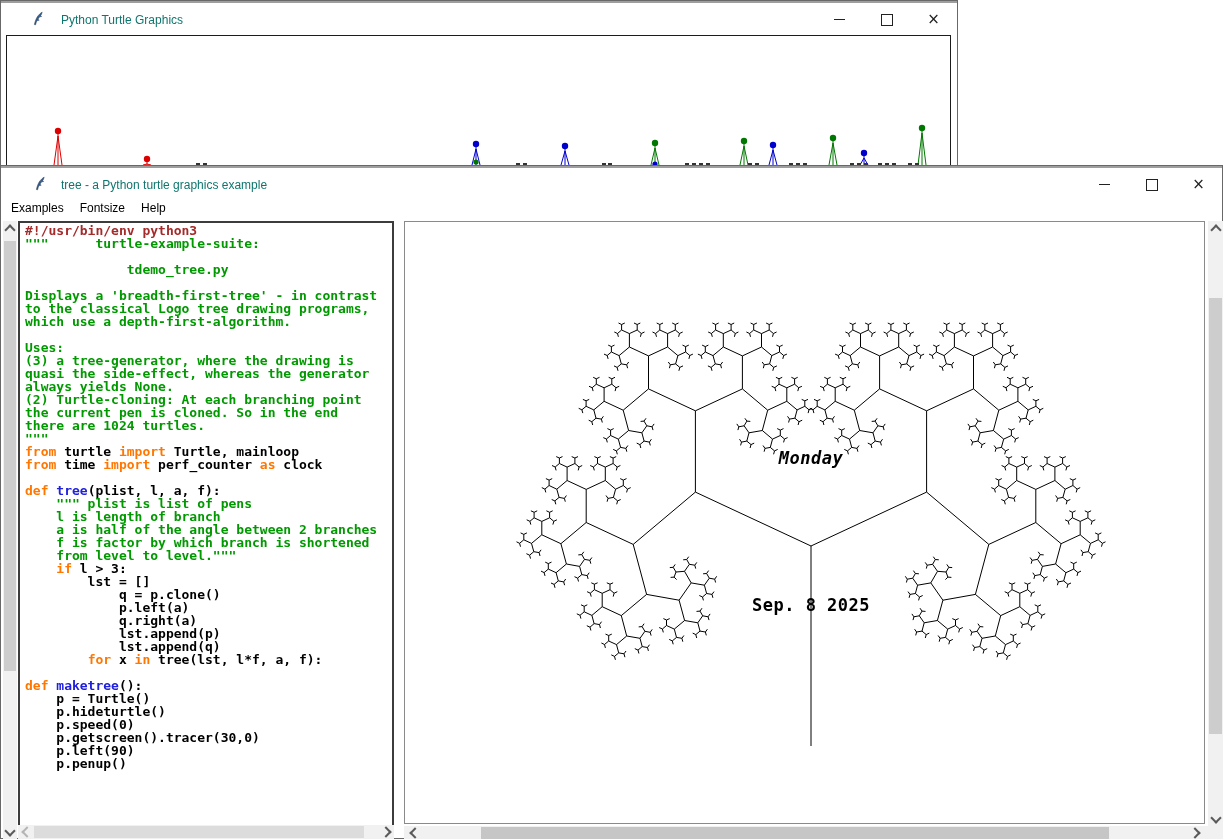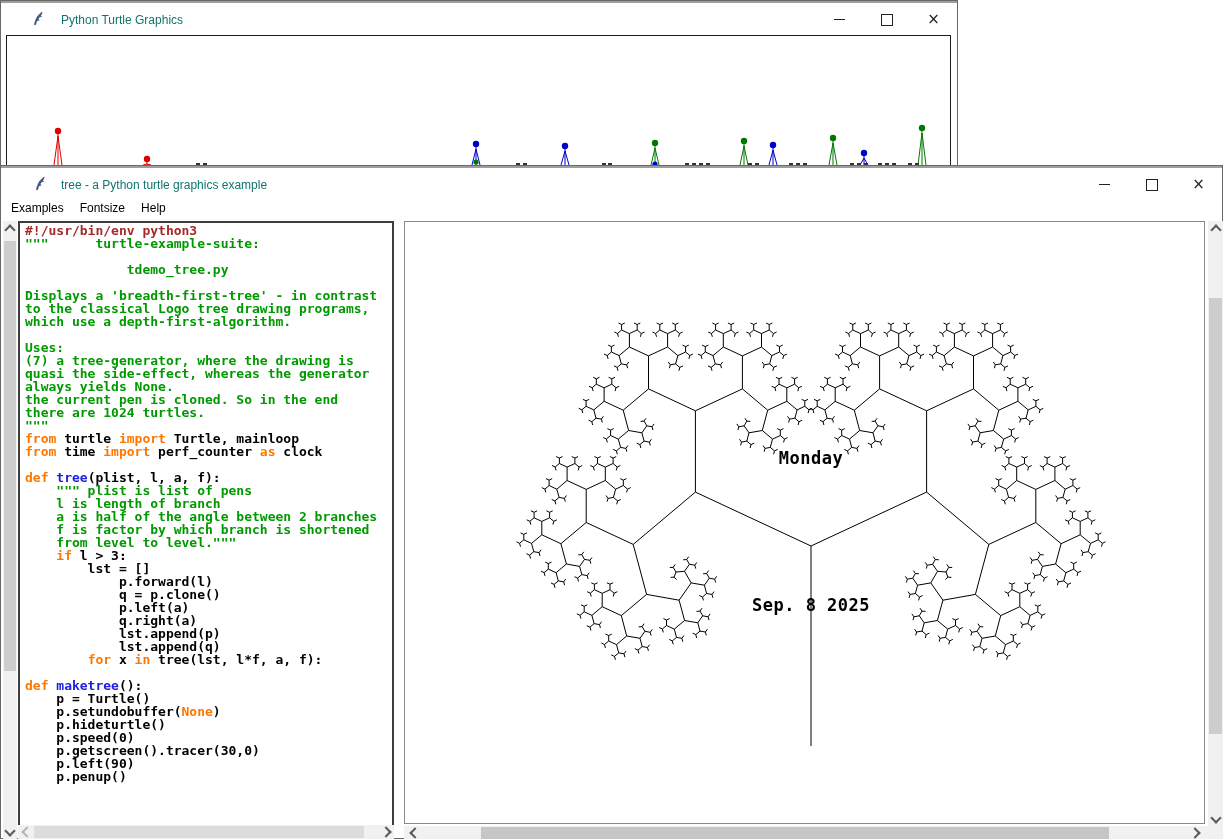--- a/index.html
+++ b/index.html
@@ -179,48 +179,47 @@
         <div class="code-line"><span class="tk-c">#!/usr/bin/env python3</span></div>
         <div class="code-line"><span class="tk-s">"""      turtle-example-suite:</span></div>
         <div class="code-line"> </div>
         <div class="code-line"><span class="tk-s">             tdemo_tree.py</span></div>
         <div class="code-line"> </div>
         <div class="code-line"><span class="tk-s">Displays a 'breadth-first-tree' - in contrast</span></div>
         <div class="code-line"><span class="tk-s">to the classical Logo tree drawing programs,</span></div>
         <div class="code-line"><span class="tk-s">which use a depth-first-algorithm.</span></div>
         <div class="code-line"> </div>
         <div class="code-line"><span class="tk-s">Uses:</span></div>
-        <div class="code-line"><span class="tk-s">(7) a tree-generator, where the drawing is</span></div>
+        <div class="code-line"><span class="tk-s">(3) a tree-generator, where the drawing is</span></div>
         <div class="code-line"><span class="tk-s">quasi the side-effect, whereas the generator</span></div>
         <div class="code-line"><span class="tk-s">always yields None.</span></div>
+        <div class="code-line"><span class="tk-s">(2) Turtle-cloning: At each branching point</span></div>
         <div class="code-line"><span class="tk-s">the current pen is cloned. So in the end</span></div>
         <div class="code-line"><span class="tk-s">there are 1024 turtles.</span></div>
         <div class="code-line"><span class="tk-s">"""</span></div>
         <div class="code-line"><span class="tk-k">from</span><span class="tk-p"> turtle </span><span class="tk-k">import</span><span class="tk-p"> Turtle, mainloop</span></div>
         <div class="code-line"><span class="tk-k">from</span><span class="tk-p"> time </span><span class="tk-k">import</span><span class="tk-p"> perf_counter </span><span class="tk-k">as</span><span class="tk-p"> clock</span></div>
         <div class="code-line"> </div>
         <div class="code-line"><span class="tk-k">def</span><span class="tk-p"> </span><span class="tk-d">tree</span><span class="tk-p">(plist, l, a, f):</span></div>
         <div class="code-line"><span class="tk-s">    """ plist is list of pens</span></div>
         <div class="code-line"><span class="tk-s">    l is length of branch</span></div>
         <div class="code-line"><span class="tk-s">    a is half of the angle between 2 branches</span></div>
         <div class="code-line"><span class="tk-s">    f is factor by which branch is shortened</span></div>
         <div class="code-line"><span class="tk-s">    from level to level."""</span></div>
         <div class="code-line"><span class="tk-p">    </span><span class="tk-k">if</span><span class="tk-p"> l &gt; 3:</span></div>
         <div class="code-line"><span class="tk-p">        lst = []</span></div>
-        <div class="code-line"><span class="tk-p">            p.forward(l)</span></div>
         <div class="code-line"><span class="tk-p">            q = p.clone()</span></div>
         <div class="code-line"><span class="tk-p">            p.left(a)</span></div>
         <div class="code-line"><span class="tk-p">            q.right(a)</span></div>
         <div class="code-line"><span class="tk-p">            lst.append(p)</span></div>
         <div class="code-line"><span class="tk-p">            lst.append(q)</span></div>
         <div class="code-line"><span class="tk-p">        </span><span class="tk-k">for</span><span class="tk-p"> x </span><span class="tk-k">in</span><span class="tk-p"> tree(lst, l*f, a, f):</span></div>
         <div class="code-line"> </div>
         <div class="code-line"><span class="tk-k">def</span><span class="tk-p"> </span><span class="tk-d">maketree</span><span class="tk-p">():</span></div>
         <div class="code-line"><span class="tk-p">    p = Turtle()</span></div>
-        <div class="code-line"><span class="tk-p">    p.setundobuffer(</span><span class="tk-k">None</span><span class="tk-p">)</span></div>
         <div class="code-line"><span class="tk-p">    p.hideturtle()</span></div>
         <div class="code-line"><span class="tk-p">    p.speed(0)</span></div>
         <div class="code-line"><span class="tk-p">    p.getscreen().tracer(30,0)</span></div>
         <div class="code-line"><span class="tk-p">    p.left(90)</span></div>
         <div class="code-line"><span class="tk-p">    p.penup()</span></div>
       </div>
   </div>
 
   <div class="sb" id="text-hbar">
     <div class="arr" style="left:0;top:0;width:14px;height:14px">
@@ -232,21 +231,21 @@
       </div>
   </div>
 
   <div class="sash"></div>
 
   <div id="canvas-panel">
     <div id="turtle-canvas">
       <svg width="799" height="601" viewBox="0 0 799 601">
           <path d="M406.0 524.0L406.0 324.0M406.0 324.0L290.4 270.1M290.4 270.1L228.2 322.4M228.2 322.4L241.6 372.4M241.6 372.4L274.1 378.2M274.1 378.2L286.2 360.9M286.2 360.9L279.5 349.3M279.5 349.3L271.0 350.0M271.0 350.0L269.1 355.1M269.1 355.1L271.6 357.6M269.1 355.1L265.6 355.4M271.0 350.0L268.2 345.3M268.2 345.3L264.8 345.6M268.2 345.3L270.2 342.4M279.5 349.3L284.4 342.3M284.4 342.3L281.7 337.5M281.7 337.5L278.2 337.8M281.7 337.5L283.7 334.7M284.4 342.3L289.8 343.2M289.8 343.2L291.8 340.4M289.8 343.2L290.7 346.6M286.2 360.9L299.4 363.2M299.4 363.2L304.3 356.2M304.3 356.2L301.6 351.5M301.6 351.5L298.1 351.8M301.6 351.5L303.6 348.6M304.3 356.2L309.7 357.2M309.7 357.2L311.7 354.3M309.7 357.2L310.6 360.5M299.4 363.2L301.6 371.5M301.6 371.5L307.0 372.4M307.0 372.4L309.0 369.6M307.0 372.4L307.9 375.8M301.6 371.5L297.5 375.0M297.5 375.0L298.4 378.4M297.5 375.0L294.3 373.5M274.1 378.2L279.6 398.5M279.6 398.5L292.8 400.8M292.8 400.8L297.7 393.8M297.7 393.8L295.0 389.1M295.0 389.1L291.5 389.4M295.0 389.1L297.0 386.2M297.7 393.8L303.1 394.8M303.1 394.8L305.1 391.9M303.1 394.8L304.0 398.1M292.8 400.8L295.0 409.1M295.0 409.1L300.4 410.0M300.4 410.0L302.4 407.2M300.4 410.0L301.3 413.4M295.0 409.1L290.8 412.6M290.8 412.6L291.7 416.0M290.8 412.6L287.7 411.1M279.6 398.5L269.3 407.1M269.3 407.1L271.5 415.4M271.5 415.4L276.9 416.3M276.9 416.3L278.9 413.5M276.9 416.3L277.8 419.7M271.5 415.4L267.3 418.9M267.3 418.9L268.2 422.3M267.3 418.9L264.2 417.4M269.3 407.1L261.5 403.5M261.5 403.5L257.4 407.0M257.4 407.0L258.3 410.4M257.4 407.0L254.2 405.5M261.5 403.5L261.5 398.0M261.5 398.0L258.4 396.6M261.5 398.0L264.7 396.6M241.6 372.4L216.3 393.6M216.3 393.6L221.7 414.0M221.7 414.0L235.0 416.3M235.0 416.3L239.9 409.3M239.9 409.3L237.1 404.6M237.1 404.6L233.7 404.9M237.1 404.6L239.1 401.7M239.9 409.3L245.2 410.3M245.2 410.3L247.2 407.4M245.2 410.3L246.1 413.6M235.0 416.3L237.2 424.6M237.2 424.6L242.5 425.5M242.5 425.5L244.5 422.7M242.5 425.5L243.4 428.9M237.2 424.6L233.0 428.1M233.0 428.1L233.9 431.5M233.0 428.1L229.8 426.6M221.7 414.0L211.5 422.6M211.5 422.6L213.7 430.9M213.7 430.9L219.0 431.8M219.0 431.8L221.0 429.0M219.0 431.8L219.9 435.2M213.7 430.9L209.5 434.4M209.5 434.4L210.4 437.8M209.5 434.4L206.3 432.9M211.5 422.6L203.7 419.0M203.7 419.0L199.5 422.5M199.5 422.5L200.4 425.9M199.5 422.5L196.4 421.0M203.7 419.0L203.7 413.5M203.7 413.5L200.5 412.1M203.7 413.5L206.8 412.1M216.3 393.6L197.2 384.7M197.2 384.7L186.9 393.4M186.9 393.4L189.1 401.6M189.1 401.6L194.5 402.6M194.5 402.6L196.5 399.7M194.5 402.6L195.4 406.0M189.1 401.6L185.0 405.2M185.0 405.2L185.9 408.5M185.0 405.2L181.8 403.7M186.9 393.4L179.2 389.8M179.2 389.8L175.0 393.3M175.0 393.3L175.9 396.6M175.0 393.3L171.8 391.8M179.2 389.8L179.2 384.3M179.2 384.3L176.0 382.8M179.2 384.3L182.3 382.8M197.2 384.7L197.2 371.3M197.2 371.3L189.4 367.7M189.4 367.7L185.3 371.2M185.3 371.2L186.2 374.6M185.3 371.2L182.1 369.7M189.4 367.7L189.4 362.2M189.4 362.2L186.3 360.8M189.4 362.2L192.6 360.8M197.2 371.3L205.0 367.7M205.0 367.7L205.0 362.2M205.0 362.2L201.8 360.8M205.0 362.2L208.1 360.8M205.0 367.7L209.1 371.2M209.1 371.2L212.3 369.7M209.1 371.2L208.2 374.6M228.2 322.4L181.2 300.5M181.2 300.5L155.9 321.7M155.9 321.7L161.4 342.0M161.4 342.0L174.6 344.4M174.6 344.4L179.5 337.4M179.5 337.4L176.8 332.6M176.8 332.6L173.3 332.9M176.8 332.6L178.8 329.8M179.5 337.4L184.9 338.3M184.9 338.3L186.9 335.5M184.9 338.3L185.8 341.7M174.6 344.4L176.8 352.6M176.8 352.6L182.2 353.6M182.2 353.6L184.2 350.7M182.2 353.6L183.1 356.9M176.8 352.6L172.6 356.1M172.6 356.1L173.5 359.5M172.6 356.1L169.5 354.7M161.4 342.0L151.1 350.7M151.1 350.7L153.3 358.9M153.3 358.9L158.7 359.9M158.7 359.9L160.7 357.0M158.7 359.9L159.6 363.2M153.3 358.9L149.1 362.4M149.1 362.4L150.0 365.8M149.1 362.4L146.0 361.0M151.1 350.7L143.3 347.1M143.3 347.1L139.1 350.6M139.1 350.6L140.0 353.9M139.1 350.6L136.0 349.1M143.3 347.1L143.3 341.6M143.3 341.6L140.2 340.1M143.3 341.6L146.5 340.1M155.9 321.7L136.8 312.8M136.8 312.8L126.5 321.4M126.5 321.4L128.8 329.7M128.8 329.7L134.1 330.6M134.1 330.6L136.1 327.8M134.1 330.6L135.0 334.0M128.8 329.7L124.6 333.2M124.6 333.2L125.5 336.6M124.6 333.2L121.4 331.7M126.5 321.4L118.8 317.8M118.8 317.8L114.6 321.3M114.6 321.3L115.5 324.7M114.6 321.3L111.5 319.8M118.8 317.8L118.8 312.4M118.8 312.4L115.6 310.9M118.8 312.4L121.9 310.9M136.8 312.8L136.8 299.4M136.8 299.4L129.1 295.8M129.1 295.8L124.9 299.3M124.9 299.3L125.8 302.6M124.9 299.3L121.7 297.8M129.1 295.8L129.1 290.3M129.1 290.3L125.9 288.8M129.1 290.3L132.2 288.8M136.8 299.4L144.6 295.8M144.6 295.8L144.6 290.3M144.6 290.3L141.4 288.8M144.6 290.3L147.7 288.8M144.6 295.8L148.8 299.3M148.8 299.3L151.9 297.8M148.8 299.3L147.9 302.6M181.2 300.5L181.2 267.4M181.2 267.4L162.1 258.5M162.1 258.5L151.8 267.2M151.8 267.2L154.1 275.4M154.1 275.4L159.4 276.4M159.4 276.4L161.4 273.5M159.4 276.4L160.3 279.7M154.1 275.4L149.9 278.9M149.9 278.9L150.8 282.3M149.9 278.9L146.7 277.5M151.8 267.2L144.1 263.5M144.1 263.5L139.9 267.1M139.9 267.1L140.8 270.4M139.9 267.1L136.8 265.6M144.1 263.5L144.1 258.1M144.1 258.1L140.9 256.6M144.1 258.1L147.2 256.6M162.1 258.5L162.1 245.1M162.1 245.1L154.4 241.5M154.4 241.5L150.2 245.0M150.2 245.0L151.1 248.4M150.2 245.0L147.0 243.5M154.4 241.5L154.4 236.0M154.4 236.0L151.2 234.6M154.4 236.0L157.5 234.6M162.1 245.1L169.9 241.5M169.9 241.5L169.9 236.0M169.9 236.0L166.7 234.6M169.9 236.0L173.0 234.6M169.9 241.5L174.1 245.0M174.1 245.0L177.2 243.5M174.1 245.0L173.2 248.4M181.2 267.4L200.3 258.5M200.3 258.5L200.3 245.1M200.3 245.1L192.5 241.5M192.5 241.5L188.4 245.0M188.4 245.0L189.3 248.4M188.4 245.0L185.2 243.5M192.5 241.5L192.5 236.0M192.5 236.0L189.4 234.6M192.5 236.0L195.7 234.6M200.3 245.1L208.1 241.5M208.1 241.5L208.1 236.0M208.1 236.0L204.9 234.6M208.1 236.0L211.2 234.6M208.1 241.5L212.2 245.0M212.2 245.0L215.4 243.5M212.2 245.0L211.3 248.4M200.3 258.5L210.6 267.2M210.6 267.2L218.3 263.5M218.3 263.5L218.3 258.1M218.3 258.1L215.2 256.6M218.3 258.1L221.5 256.6M218.3 263.5L222.5 267.1M222.5 267.1L225.7 265.6M222.5 267.1L221.6 270.4M210.6 267.2L208.4 275.4M208.4 275.4L212.6 278.9M212.6 278.9L215.7 277.5M212.6 278.9L211.7 282.3M208.4 275.4L203.0 276.4M203.0 276.4L202.1 279.7M203.0 276.4L201.0 273.5M290.4 270.1L290.4 188.8M290.4 188.8L243.5 166.9M243.5 166.9L218.2 188.2M218.2 188.2L223.6 208.5M223.6 208.5L236.9 210.8M236.9 210.8L241.8 203.8M241.8 203.8L239.0 199.1M239.0 199.1L235.6 199.4M239.0 199.1L241.0 196.3M241.8 203.8L247.1 204.8M247.1 204.8L249.1 201.9M247.1 204.8L248.0 208.1M236.9 210.8L239.1 219.1M239.1 219.1L244.4 220.1M244.4 220.1L246.4 217.2M244.4 220.1L245.3 223.4M239.1 219.1L234.9 222.6M234.9 222.6L235.8 226.0M234.9 222.6L231.7 221.1M223.6 208.5L213.3 217.1M213.3 217.1L215.6 225.4M215.6 225.4L220.9 226.4M220.9 226.4L222.9 223.5M220.9 226.4L221.8 229.7M215.6 225.4L211.4 228.9M211.4 228.9L212.3 232.3M211.4 228.9L208.2 227.4M213.3 217.1L205.6 213.5M205.6 213.5L201.4 217.0M201.4 217.0L202.3 220.4M201.4 217.0L198.3 215.6M205.6 213.5L205.6 208.1M205.6 208.1L202.4 206.6M205.6 208.1L208.7 206.6M218.2 188.2L199.1 179.3M199.1 179.3L188.8 187.9M188.8 187.9L191.0 196.2M191.0 196.2L196.4 197.1M196.4 197.1L198.4 194.3M196.4 197.1L197.3 200.5M191.0 196.2L186.8 199.7M186.8 199.7L187.7 203.0M186.8 199.7L183.7 198.2M188.8 187.9L181.1 184.3M181.1 184.3L176.9 187.8M176.9 187.8L177.8 191.1M176.9 187.8L173.7 186.3M181.1 184.3L181.1 178.8M181.1 178.8L177.9 177.4M181.1 178.8L184.2 177.4M199.1 179.3L199.1 165.8M199.1 165.8L191.3 162.2M191.3 162.2L187.2 165.7M187.2 165.7L188.1 169.1M187.2 165.7L184.0 164.3M191.3 162.2L191.3 156.8M191.3 156.8L188.2 155.3M191.3 156.8L194.5 155.3M199.1 165.8L206.8 162.2M206.8 162.2L206.8 156.8M206.8 156.8L203.7 155.3M206.8 156.8L210.0 155.3M206.8 162.2L211.0 165.7M211.0 165.7L214.2 164.3M211.0 165.7L210.1 169.1M243.5 166.9L243.5 133.9M243.5 133.9L224.4 125.0M224.4 125.0L214.1 133.6M214.1 133.6L216.3 141.9M216.3 141.9L221.7 142.8M221.7 142.8L223.7 140.0M221.7 142.8L222.6 146.2M216.3 141.9L212.1 145.4M212.1 145.4L213.0 148.8M212.1 145.4L209.0 143.9M214.1 133.6L206.4 130.0M206.4 130.0L202.2 133.5M202.2 133.5L203.1 136.9M202.2 133.5L199.0 132.1M206.4 130.0L206.4 124.6M206.4 124.6L203.2 123.1M206.4 124.6L209.5 123.1M224.4 125.0L224.4 111.6M224.4 111.6L216.6 108.0M216.6 108.0L212.5 111.5M212.5 111.5L213.4 114.8M212.5 111.5L209.3 110.0M216.6 108.0L216.6 102.5M216.6 102.5L213.5 101.0M216.6 102.5L219.8 101.0M224.4 111.6L232.2 108.0M232.2 108.0L232.2 102.5M232.2 102.5L229.0 101.0M232.2 102.5L235.3 101.0M232.2 108.0L236.3 111.5M236.3 111.5L239.5 110.0M236.3 111.5L235.4 114.8M243.5 133.9L262.6 125.0M262.6 125.0L262.6 111.6M262.6 111.6L254.8 108.0M254.8 108.0L250.6 111.5M250.6 111.5L251.5 114.8M250.6 111.5L247.5 110.0M254.8 108.0L254.8 102.5M254.8 102.5L251.7 101.0M254.8 102.5L258.0 101.0M262.6 111.6L270.3 108.0M270.3 108.0L270.3 102.5M270.3 102.5L267.2 101.0M270.3 102.5L273.5 101.0M270.3 108.0L274.5 111.5M274.5 111.5L277.7 110.0M274.5 111.5L273.6 114.8M262.6 125.0L272.9 133.6M272.9 133.6L280.6 130.0M280.6 130.0L280.6 124.6M280.6 124.6L277.5 123.1M280.6 124.6L283.8 123.1M280.6 130.0L284.8 133.5M284.8 133.5L287.9 132.1M284.8 133.5L283.9 136.9M272.9 133.6L270.6 141.9M270.6 141.9L274.8 145.4M274.8 145.4L278.0 143.9M274.8 145.4L273.9 148.8M270.6 141.9L265.3 142.8M265.3 142.8L264.4 146.2M265.3 142.8L263.3 140.0M290.4 188.8L337.4 166.9M337.4 166.9L337.4 133.9M337.4 133.9L318.3 125.0M318.3 125.0L308.0 133.6M308.0 133.6L310.3 141.9M310.3 141.9L315.6 142.8M315.6 142.8L317.6 140.0M315.6 142.8L316.5 146.2M310.3 141.9L306.1 145.4M306.1 145.4L307.0 148.8M306.1 145.4L302.9 143.9M308.0 133.6L300.3 130.0M300.3 130.0L296.1 133.5M296.1 133.5L297.0 136.9M296.1 133.5L292.9 132.1M300.3 130.0L300.3 124.6M300.3 124.6L297.1 123.1M300.3 124.6L303.4 123.1M318.3 125.0L318.3 111.6M318.3 111.6L310.6 108.0M310.6 108.0L306.4 111.5M306.4 111.5L307.3 114.8M306.4 111.5L303.2 110.0M310.6 108.0L310.6 102.5M310.6 102.5L307.4 101.0M310.6 102.5L313.7 101.0M318.3 111.6L326.1 108.0M326.1 108.0L326.1 102.5M326.1 102.5L322.9 101.0M326.1 102.5L329.2 101.0M326.1 108.0L330.3 111.5M330.3 111.5L333.4 110.0M330.3 111.5L329.4 114.8M337.4 133.9L356.5 125.0M356.5 125.0L356.5 111.6M356.5 111.6L348.7 108.0M348.7 108.0L344.6 111.5M344.6 111.5L345.5 114.8M344.6 111.5L341.4 110.0M348.7 108.0L348.7 102.5M348.7 102.5L345.6 101.0M348.7 102.5L351.9 101.0M356.5 111.6L364.2 108.0M364.2 108.0L364.2 102.5M364.2 102.5L361.1 101.0M364.2 102.5L367.4 101.0M364.2 108.0L368.4 111.5M368.4 111.5L371.6 110.0M368.4 111.5L367.5 114.8M356.5 125.0L366.8 133.6M366.8 133.6L374.5 130.0M374.5 130.0L374.5 124.6M374.5 124.6L371.4 123.1M374.5 124.6L377.7 123.1M374.5 130.0L378.7 133.5M378.7 133.5L381.9 132.1M378.7 133.5L377.8 136.9M366.8 133.6L364.6 141.9M364.6 141.9L368.7 145.4M368.7 145.4L371.9 143.9M368.7 145.4L367.8 148.8M364.6 141.9L359.2 142.8M359.2 142.8L358.3 146.2M359.2 142.8L357.2 140.0M337.4 166.9L362.7 188.2M362.7 188.2L381.8 179.3M381.8 179.3L381.8 165.8M381.8 165.8L374.0 162.2M374.0 162.2L369.9 165.7M369.9 165.7L370.8 169.1M369.9 165.7L366.7 164.3M374.0 162.2L374.0 156.8M374.0 156.8L370.9 155.3M374.0 156.8L377.2 155.3M381.8 165.8L389.6 162.2M389.6 162.2L389.6 156.8M389.6 156.8L386.4 155.3M389.6 156.8L392.7 155.3M389.6 162.2L393.7 165.7M393.7 165.7L396.9 164.3M393.7 165.7L392.8 169.1M381.8 179.3L392.1 187.9M392.1 187.9L399.8 184.3M399.8 184.3L399.8 178.8M399.8 178.8L396.7 177.4M399.8 178.8L403.0 177.4M399.8 184.3L404.0 187.8M404.0 187.8L407.2 186.3M404.0 187.8L403.1 191.1M392.1 187.9L389.9 196.2M389.9 196.2L394.0 199.7M394.0 199.7L397.2 198.2M394.0 199.7L393.1 203.0M389.9 196.2L384.5 197.1M384.5 197.1L383.6 200.5M384.5 197.1L382.5 194.3M362.7 188.2L357.3 208.5M357.3 208.5L367.5 217.1M367.5 217.1L375.3 213.5M375.3 213.5L375.3 208.1M375.3 208.1L372.2 206.6M375.3 208.1L378.5 206.6M375.3 213.5L379.5 217.0M379.5 217.0L382.6 215.6M379.5 217.0L378.6 220.4M367.5 217.1L365.3 225.4M365.3 225.4L369.5 228.9M369.5 228.9L372.7 227.4M369.5 228.9L368.6 232.3M365.3 225.4L360.0 226.4M360.0 226.4L359.1 229.7M360.0 226.4L358.0 223.5M357.3 208.5L344.0 210.8M344.0 210.8L341.8 219.1M341.8 219.1L346.0 222.6M346.0 222.6L349.2 221.1M346.0 222.6L345.1 226.0M341.8 219.1L336.5 220.1M336.5 220.1L335.6 223.4M336.5 220.1L334.5 217.2M344.0 210.8L339.1 203.8M339.1 203.8L333.8 204.8M333.8 204.8L332.9 208.1M333.8 204.8L331.8 201.9M339.1 203.8L341.9 199.1M341.9 199.1L339.9 196.3M341.9 199.1L345.3 199.4M406.0 324.0L521.6 270.1M521.6 270.1L521.6 188.8M521.6 188.8L474.6 166.9M474.6 166.9L449.3 188.2M449.3 188.2L454.7 208.5M454.7 208.5L468.0 210.8M468.0 210.8L472.9 203.8M472.9 203.8L470.1 199.1M470.1 199.1L466.7 199.4M470.1 199.1L472.1 196.3M472.9 203.8L478.2 204.8M478.2 204.8L480.2 201.9M478.2 204.8L479.1 208.1M468.0 210.8L470.2 219.1M470.2 219.1L475.5 220.1M475.5 220.1L477.5 217.2M475.5 220.1L476.4 223.4M470.2 219.1L466.0 222.6M466.0 222.6L466.9 226.0M466.0 222.6L462.8 221.1M454.7 208.5L444.5 217.1M444.5 217.1L446.7 225.4M446.7 225.4L452.0 226.4M452.0 226.4L454.0 223.5M452.0 226.4L452.9 229.7M446.7 225.4L442.5 228.9M442.5 228.9L443.4 232.3M442.5 228.9L439.3 227.4M444.5 217.1L436.7 213.5M436.7 213.5L432.5 217.0M432.5 217.0L433.4 220.4M432.5 217.0L429.4 215.6M436.7 213.5L436.7 208.1M436.7 208.1L433.5 206.6M436.7 208.1L439.8 206.6M449.3 188.2L430.2 179.3M430.2 179.3L419.9 187.9M419.9 187.9L422.1 196.2M422.1 196.2L427.5 197.1M427.5 197.1L429.5 194.3M427.5 197.1L428.4 200.5M422.1 196.2L418.0 199.7M418.0 199.7L418.9 203.0M418.0 199.7L414.8 198.2M419.9 187.9L412.2 184.3M412.2 184.3L408.0 187.8M408.0 187.8L408.9 191.1M408.0 187.8L404.8 186.3M412.2 184.3L412.2 178.8M412.2 178.8L409.0 177.4M412.2 178.8L415.3 177.4M430.2 179.3L430.2 165.8M430.2 165.8L422.4 162.2M422.4 162.2L418.3 165.7M418.3 165.7L419.2 169.1M418.3 165.7L415.1 164.3M422.4 162.2L422.4 156.8M422.4 156.8L419.3 155.3M422.4 156.8L425.6 155.3M430.2 165.8L438.0 162.2M438.0 162.2L438.0 156.8M438.0 156.8L434.8 155.3M438.0 156.8L441.1 155.3M438.0 162.2L442.1 165.7M442.1 165.7L445.3 164.3M442.1 165.7L441.2 169.1M474.6 166.9L474.6 133.9M474.6 133.9L455.5 125.0M455.5 125.0L445.2 133.6M445.2 133.6L447.4 141.9M447.4 141.9L452.8 142.8M452.8 142.8L454.8 140.0M452.8 142.8L453.7 146.2M447.4 141.9L443.3 145.4M443.3 145.4L444.2 148.8M443.3 145.4L440.1 143.9M445.2 133.6L437.5 130.0M437.5 130.0L433.3 133.5M433.3 133.5L434.2 136.9M433.3 133.5L430.1 132.1M437.5 130.0L437.5 124.6M437.5 124.6L434.3 123.1M437.5 124.6L440.6 123.1M455.5 125.0L455.5 111.6M455.5 111.6L447.8 108.0M447.8 108.0L443.6 111.5M443.6 111.5L444.5 114.8M443.6 111.5L440.4 110.0M447.8 108.0L447.8 102.5M447.8 102.5L444.6 101.0M447.8 102.5L450.9 101.0M455.5 111.6L463.3 108.0M463.3 108.0L463.3 102.5M463.3 102.5L460.1 101.0M463.3 102.5L466.4 101.0M463.3 108.0L467.4 111.5M467.4 111.5L470.6 110.0M467.4 111.5L466.5 114.8M474.6 133.9L493.7 125.0M493.7 125.0L493.7 111.6M493.7 111.6L485.9 108.0M485.9 108.0L481.7 111.5M481.7 111.5L482.6 114.8M481.7 111.5L478.6 110.0M485.9 108.0L485.9 102.5M485.9 102.5L482.8 101.0M485.9 102.5L489.1 101.0M493.7 111.6L501.4 108.0M501.4 108.0L501.4 102.5M501.4 102.5L498.3 101.0M501.4 102.5L504.6 101.0M501.4 108.0L505.6 111.5M505.6 111.5L508.8 110.0M505.6 111.5L504.7 114.8M493.7 125.0L504.0 133.6M504.0 133.6L511.7 130.0M511.7 130.0L511.7 124.6M511.7 124.6L508.6 123.1M511.7 124.6L514.9 123.1M511.7 130.0L515.9 133.5M515.9 133.5L519.1 132.1M515.9 133.5L515.0 136.9M504.0 133.6L501.7 141.9M501.7 141.9L505.9 145.4M505.9 145.4L509.1 143.9M505.9 145.4L505.0 148.8M501.7 141.9L496.4 142.8M496.4 142.8L495.5 146.2M496.4 142.8L494.4 140.0M521.6 188.8L568.5 166.9M568.5 166.9L568.5 133.9M568.5 133.9L549.4 125.0M549.4 125.0L539.1 133.6M539.1 133.6L541.4 141.9M541.4 141.9L546.7 142.8M546.7 142.8L548.7 140.0M546.7 142.8L547.6 146.2M541.4 141.9L537.2 145.4M537.2 145.4L538.1 148.8M537.2 145.4L534.0 143.9M539.1 133.6L531.4 130.0M531.4 130.0L527.2 133.5M527.2 133.5L528.1 136.9M527.2 133.5L524.1 132.1M531.4 130.0L531.4 124.6M531.4 124.6L528.2 123.1M531.4 124.6L534.5 123.1M549.4 125.0L549.4 111.6M549.4 111.6L541.7 108.0M541.7 108.0L537.5 111.5M537.5 111.5L538.4 114.8M537.5 111.5L534.3 110.0M541.7 108.0L541.7 102.5M541.7 102.5L538.5 101.0M541.7 102.5L544.8 101.0M549.4 111.6L557.2 108.0M557.2 108.0L557.2 102.5M557.2 102.5L554.0 101.0M557.2 102.5L560.3 101.0M557.2 108.0L561.4 111.5M561.4 111.5L564.5 110.0M561.4 111.5L560.5 114.8M568.5 133.9L587.6 125.0M587.6 125.0L587.6 111.6M587.6 111.6L579.8 108.0M579.8 108.0L575.7 111.5M575.7 111.5L576.6 114.8M575.7 111.5L572.5 110.0M579.8 108.0L579.8 102.5M579.8 102.5L576.7 101.0M579.8 102.5L583.0 101.0M587.6 111.6L595.4 108.0M595.4 108.0L595.4 102.5M595.4 102.5L592.2 101.0M595.4 102.5L598.5 101.0M595.4 108.0L599.5 111.5M599.5 111.5L602.7 110.0M599.5 111.5L598.6 114.8M587.6 125.0L597.9 133.6M597.9 133.6L605.6 130.0M605.6 130.0L605.6 124.6M605.6 124.6L602.5 123.1M605.6 124.6L608.8 123.1M605.6 130.0L609.8 133.5M609.8 133.5L613.0 132.1M609.8 133.5L608.9 136.9M597.9 133.6L595.7 141.9M595.7 141.9L599.9 145.4M599.9 145.4L603.0 143.9M599.9 145.4L599.0 148.8M595.7 141.9L590.3 142.8M590.3 142.8L589.4 146.2M590.3 142.8L588.3 140.0M568.5 166.9L593.8 188.2M593.8 188.2L612.9 179.3M612.9 179.3L612.9 165.8M612.9 165.8L605.2 162.2M605.2 162.2L601.0 165.7M601.0 165.7L601.9 169.1M601.0 165.7L597.8 164.3M605.2 162.2L605.2 156.8M605.2 156.8L602.0 155.3M605.2 156.8L608.3 155.3M612.9 165.8L620.7 162.2M620.7 162.2L620.7 156.8M620.7 156.8L617.5 155.3M620.7 156.8L623.8 155.3M620.7 162.2L624.8 165.7M624.8 165.7L628.0 164.3M624.8 165.7L623.9 169.1M612.9 179.3L623.2 187.9M623.2 187.9L630.9 184.3M630.9 184.3L630.9 178.8M630.9 178.8L627.8 177.4M630.9 178.8L634.1 177.4M630.9 184.3L635.1 187.8M635.1 187.8L638.3 186.3M635.1 187.8L634.2 191.1M623.2 187.9L621.0 196.2M621.0 196.2L625.2 199.7M625.2 199.7L628.3 198.2M625.2 199.7L624.3 203.0M621.0 196.2L615.6 197.1M615.6 197.1L614.7 200.5M615.6 197.1L613.6 194.3M593.8 188.2L588.4 208.5M588.4 208.5L598.7 217.1M598.7 217.1L606.4 213.5M606.4 213.5L606.4 208.1M606.4 208.1L603.3 206.6M606.4 208.1L609.6 206.6M606.4 213.5L610.6 217.0M610.6 217.0L613.7 215.6M610.6 217.0L609.7 220.4M598.7 217.1L596.4 225.4M596.4 225.4L600.6 228.9M600.6 228.9L603.8 227.4M600.6 228.9L599.7 232.3M596.4 225.4L591.1 226.4M591.1 226.4L590.2 229.7M591.1 226.4L589.1 223.5M588.4 208.5L575.1 210.8M575.1 210.8L572.9 219.1M572.9 219.1L577.1 222.6M577.1 222.6L580.3 221.1M577.1 222.6L576.2 226.0M572.9 219.1L567.6 220.1M567.6 220.1L566.7 223.4M567.6 220.1L565.6 217.2M575.1 210.8L570.2 203.8M570.2 203.8L564.9 204.8M564.9 204.8L564.0 208.1M564.9 204.8L562.9 201.9M570.2 203.8L573.0 199.1M573.0 199.1L571.0 196.3M573.0 199.1L576.4 199.4M521.6 270.1L583.8 322.4M583.8 322.4L630.8 300.5M630.8 300.5L630.8 267.4M630.8 267.4L611.7 258.5M611.7 258.5L601.4 267.2M601.4 267.2L603.6 275.4M603.6 275.4L609.0 276.4M609.0 276.4L611.0 273.5M609.0 276.4L609.9 279.7M603.6 275.4L599.4 278.9M599.4 278.9L600.3 282.3M599.4 278.9L596.3 277.5M601.4 267.2L593.7 263.5M593.7 263.5L589.5 267.1M589.5 267.1L590.4 270.4M589.5 267.1L586.3 265.6M593.7 263.5L593.7 258.1M593.7 258.1L590.5 256.6M593.7 258.1L596.8 256.6M611.7 258.5L611.7 245.1M611.7 245.1L603.9 241.5M603.9 241.5L599.8 245.0M599.8 245.0L600.7 248.4M599.8 245.0L596.6 243.5M603.9 241.5L603.9 236.0M603.9 236.0L600.8 234.6M603.9 236.0L607.1 234.6M611.7 245.1L619.5 241.5M619.5 241.5L619.5 236.0M619.5 236.0L616.3 234.6M619.5 236.0L622.6 234.6M619.5 241.5L623.6 245.0M623.6 245.0L626.8 243.5M623.6 245.0L622.7 248.4M630.8 267.4L649.9 258.5M649.9 258.5L649.9 245.1M649.9 245.1L642.1 241.5M642.1 241.5L637.9 245.0M637.9 245.0L638.8 248.4M637.9 245.0L634.8 243.5M642.1 241.5L642.1 236.0M642.1 236.0L639.0 234.6M642.1 236.0L645.3 234.6M649.9 245.1L657.6 241.5M657.6 241.5L657.6 236.0M657.6 236.0L654.5 234.6M657.6 236.0L660.8 234.6M657.6 241.5L661.8 245.0M661.8 245.0L665.0 243.5M661.8 245.0L660.9 248.4M649.9 258.5L660.2 267.2M660.2 267.2L667.9 263.5M667.9 263.5L667.9 258.1M667.9 258.1L664.8 256.6M667.9 258.1L671.1 256.6M667.9 263.5L672.1 267.1M672.1 267.1L675.2 265.6M672.1 267.1L671.2 270.4M660.2 267.2L657.9 275.4M657.9 275.4L662.1 278.9M662.1 278.9L665.3 277.5M662.1 278.9L661.2 282.3M657.9 275.4L652.6 276.4M652.6 276.4L651.7 279.7M652.6 276.4L650.6 273.5M630.8 300.5L656.1 321.7M656.1 321.7L675.2 312.8M675.2 312.8L675.2 299.4M675.2 299.4L667.4 295.8M667.4 295.8L663.2 299.3M663.2 299.3L664.1 302.6M663.2 299.3L660.1 297.8M667.4 295.8L667.4 290.3M667.4 290.3L664.3 288.8M667.4 290.3L670.6 288.8M675.2 299.4L682.9 295.8M682.9 295.8L682.9 290.3M682.9 290.3L679.8 288.8M682.9 290.3L686.1 288.8M682.9 295.8L687.1 299.3M687.1 299.3L690.3 297.8M687.1 299.3L686.2 302.6M675.2 312.8L685.5 321.4M685.5 321.4L693.2 317.8M693.2 317.8L693.2 312.4M693.2 312.4L690.1 310.9M693.2 312.4L696.4 310.9M693.2 317.8L697.4 321.3M697.4 321.3L700.5 319.8M697.4 321.3L696.5 324.7M685.5 321.4L683.2 329.7M683.2 329.7L687.4 333.2M687.4 333.2L690.6 331.7M687.4 333.2L686.5 336.6M683.2 329.7L677.9 330.6M677.9 330.6L677.0 334.0M677.9 330.6L675.9 327.8M656.1 321.7L650.6 342.0M650.6 342.0L660.9 350.7M660.9 350.7L668.7 347.1M668.7 347.1L668.7 341.6M668.7 341.6L665.5 340.1M668.7 341.6L671.8 340.1M668.7 347.1L672.9 350.6M672.9 350.6L676.0 349.1M672.9 350.6L672.0 353.9M660.9 350.7L658.7 358.9M658.7 358.9L662.9 362.4M662.9 362.4L666.0 361.0M662.9 362.4L662.0 365.8M658.7 358.9L653.3 359.9M653.3 359.9L652.4 363.2M653.3 359.9L651.3 357.0M650.6 342.0L637.4 344.4M637.4 344.4L635.2 352.6M635.2 352.6L639.4 356.1M639.4 356.1L642.5 354.7M639.4 356.1L638.5 359.5M635.2 352.6L629.8 353.6M629.8 353.6L628.9 356.9M629.8 353.6L627.8 350.7M637.4 344.4L632.5 337.4M632.5 337.4L627.1 338.3M627.1 338.3L626.2 341.7M627.1 338.3L625.1 335.5M632.5 337.4L635.2 332.6M635.2 332.6L633.2 329.8M635.2 332.6L638.7 332.9M583.8 322.4L570.4 372.4M570.4 372.4L595.7 393.6M595.7 393.6L614.8 384.7M614.8 384.7L614.8 371.3M614.8 371.3L607.0 367.7M607.0 367.7L602.9 371.2M602.9 371.2L603.8 374.6M602.9 371.2L599.7 369.7M607.0 367.7L607.0 362.2M607.0 362.2L603.9 360.8M607.0 362.2L610.2 360.8M614.8 371.3L622.6 367.7M622.6 367.7L622.6 362.2M622.6 362.2L619.4 360.8M622.6 362.2L625.7 360.8M622.6 367.7L626.7 371.2M626.7 371.2L629.9 369.7M626.7 371.2L625.8 374.6M614.8 384.7L625.1 393.4M625.1 393.4L632.8 389.8M632.8 389.8L632.8 384.3M632.8 384.3L629.7 382.8M632.8 384.3L636.0 382.8M632.8 389.8L637.0 393.3M637.0 393.3L640.2 391.8M637.0 393.3L636.1 396.6M625.1 393.4L622.9 401.6M622.9 401.6L627.0 405.2M627.0 405.2L630.2 403.7M627.0 405.2L626.1 408.5M622.9 401.6L617.5 402.6M617.5 402.6L616.6 406.0M617.5 402.6L615.5 399.7M595.7 393.6L590.3 414.0M590.3 414.0L600.5 422.6M600.5 422.6L608.3 419.0M608.3 419.0L608.3 413.5M608.3 413.5L605.2 412.1M608.3 413.5L611.5 412.1M608.3 419.0L612.5 422.5M612.5 422.5L615.6 421.0M612.5 422.5L611.6 425.9M600.5 422.6L598.3 430.9M598.3 430.9L602.5 434.4M602.5 434.4L605.7 432.9M602.5 434.4L601.6 437.8M598.3 430.9L593.0 431.8M593.0 431.8L592.1 435.2M593.0 431.8L591.0 429.0M590.3 414.0L577.0 416.3M577.0 416.3L574.8 424.6M574.8 424.6L579.0 428.1M579.0 428.1L582.2 426.6M579.0 428.1L578.1 431.5M574.8 424.6L569.5 425.5M569.5 425.5L568.6 428.9M569.5 425.5L567.5 422.7M577.0 416.3L572.1 409.3M572.1 409.3L566.8 410.3M566.8 410.3L565.9 413.6M566.8 410.3L564.8 407.4M572.1 409.3L574.9 404.6M574.9 404.6L572.9 401.7M574.9 404.6L578.3 404.9M570.4 372.4L537.9 378.2M537.9 378.2L532.4 398.5M532.4 398.5L542.7 407.1M542.7 407.1L550.5 403.5M550.5 403.5L550.5 398.0M550.5 398.0L547.3 396.6M550.5 398.0L553.6 396.6M550.5 403.5L554.6 407.0M554.6 407.0L557.8 405.5M554.6 407.0L553.7 410.4M542.7 407.1L540.5 415.4M540.5 415.4L544.7 418.9M544.7 418.9L547.8 417.4M544.7 418.9L543.8 422.3M540.5 415.4L535.1 416.3M535.1 416.3L534.2 419.7M535.1 416.3L533.1 413.5M532.4 398.5L519.2 400.8M519.2 400.8L517.0 409.1M517.0 409.1L521.2 412.6M521.2 412.6L524.3 411.1M521.2 412.6L520.3 416.0M517.0 409.1L511.6 410.0M511.6 410.0L510.7 413.4M511.6 410.0L509.6 407.2M519.2 400.8L514.3 393.8M514.3 393.8L508.9 394.8M508.9 394.8L508.0 398.1M508.9 394.8L506.9 391.9M514.3 393.8L517.0 389.1M517.0 389.1L515.0 386.2M517.0 389.1L520.5 389.4M537.9 378.2L525.8 360.9M525.8 360.9L512.6 363.2M512.6 363.2L510.4 371.5M510.4 371.5L514.5 375.0M514.5 375.0L517.7 373.5M514.5 375.0L513.6 378.4M510.4 371.5L505.0 372.4M505.0 372.4L504.1 375.8M505.0 372.4L503.0 369.6M512.6 363.2L507.7 356.2M507.7 356.2L502.3 357.2M502.3 357.2L501.4 360.5M502.3 357.2L500.3 354.3M507.7 356.2L510.4 351.5M510.4 351.5L508.4 348.6M510.4 351.5L513.9 351.8M525.8 360.9L532.5 349.3M532.5 349.3L527.6 342.3M527.6 342.3L522.2 343.2M522.2 343.2L521.3 346.6M522.2 343.2L520.2 340.4M527.6 342.3L530.3 337.5M530.3 337.5L528.3 334.7M530.3 337.5L533.8 337.8M532.5 349.3L541.0 350.0M541.0 350.0L543.8 345.3M543.8 345.3L541.8 342.4M543.8 345.3L547.2 345.6M541.0 350.0L542.9 355.1M542.9 355.1L546.4 355.4M542.9 355.1L540.4 357.6" fill="none" stroke="#000000" stroke-width="1"></path>
         </svg>
-    <div class="canvas-text" style="left: 406px; top: 236px;">Monday</div>
+    <div class="canvas-text" style="left: 406px; top: 236px; font-style: italic;">Monday</div>
         <div class="canvas-text" style="left: 406px; top: 383px;">Sep. 8 2025</div>
       </div>
   </div>
 
   <div class="sb" id="canvas-vbar">
     <div class="arr" style="left:0;top:0;width:15px;height:14px">
         <span class="chev up"></span>
       </div>
     <div class="thumb" style="left:1px;top:77px;width:13px;height:436px"></div>
     <div class="arr" style="left:0;bottom:0;width:15px;height:14px">

